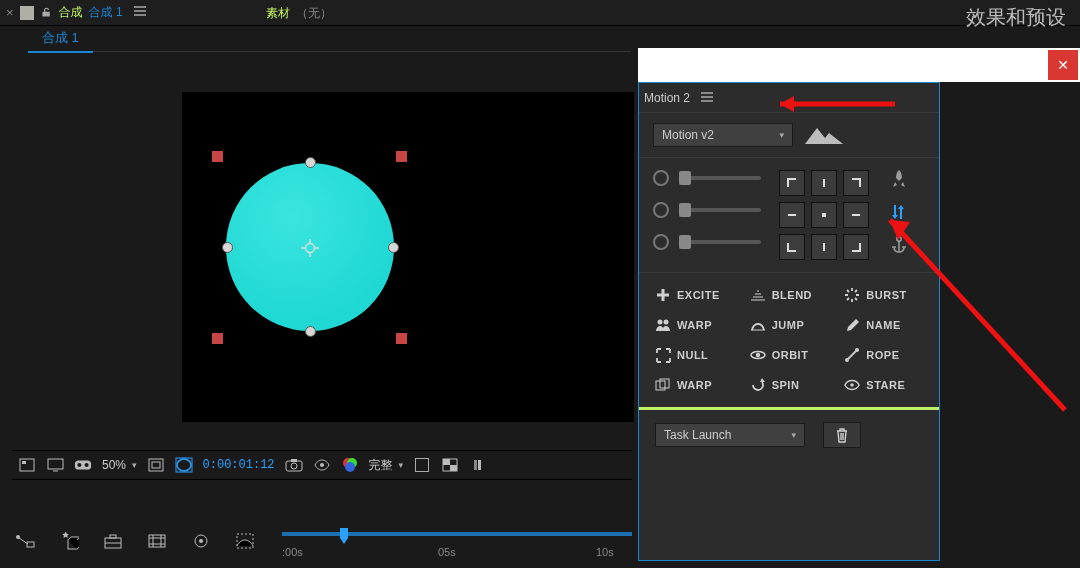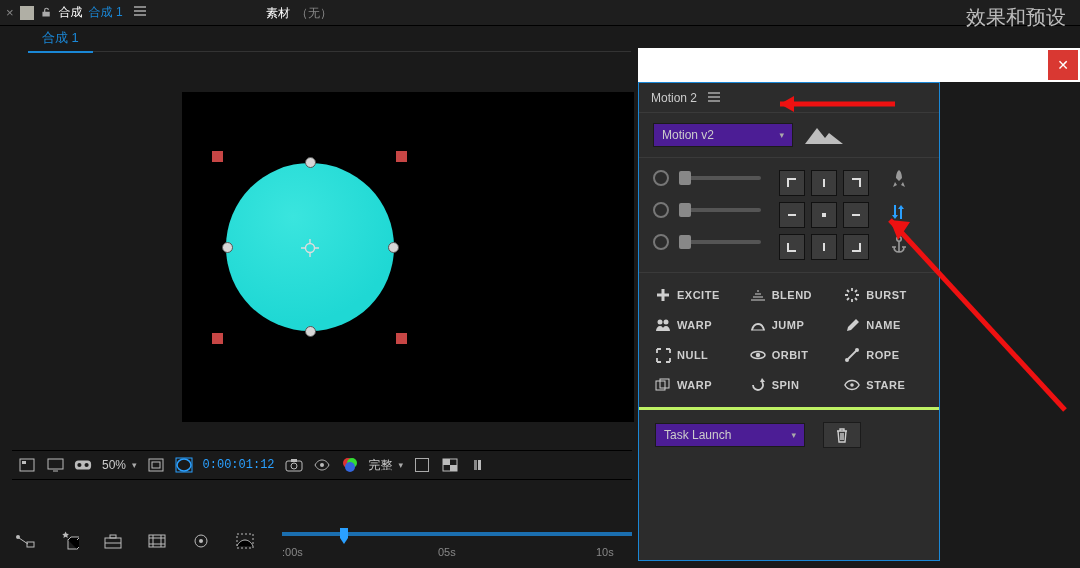--- a/index.html
+++ b/index.html
@@ -2,21 +2,21 @@
 <html><head>
 <meta charset="utf-8">
 <style>
   *{box-sizing:border-box;margin:0;padding:0;font-family:"Segoe UI","Microsoft YaHei",sans-serif;font-size:12px;color:#ccc}
   body{background:#1a1a1a;width:1080px;height:568px;overflow:hidden;position:relative}
   
   .tabbar{height:26px;display:flex;align-items:center;background:#1e1e1e;border-bottom:1px solid #000;padding:0 6px;gap:6px}
   .tabbar .close-x{color:#888;font-size:13px;cursor:pointer}
   .sq-icon{width:14px;height:14px;background:#b0afa5;display:inline-block}
   .lock-icon svg{width:13px;height:13px;display:block}
-  .tab-lab{color:#ffffff}
+  .tab-lab{color:#bef264}
   .tab-lab.active{color:#1a87d6}
   .menu-bars{margin-left:4px}
   .tabbar.second{position:absolute;left:260px;top:0;width:340px;border-bottom:none;background:transparent}
   .subtab{position:absolute;left:28px;top:26px;height:26px;display:flex;align-items:center;border-bottom:1px solid #333;width:603px}
   .subtab .item{padding:4px 14px;color:#1a87d6;border-bottom:2px solid #1a87d6;font-size:13px}
   
   .viewer{position:absolute;left:182px;top:92px;width:452px;height:330px;background:#000}
   .circle{position:absolute;left:226px;top:163px;width:168px;height:168px;border-radius:50%;
           background:radial-gradient(circle at 40% 32%, #3ae5de 0%, #1fd8d4 70%)}
   .handle{position:absolute;width:13px;height:13px;background:#c74645;border:1px solid #000}
@@ -39,24 +39,24 @@
   .bottomrow .bico{width:22px;height:22px;display:flex;align-items:center;justify-content:center;cursor:pointer}
   .mini-tl{position:absolute;left:282px;top:528px;height:28px;width:350px}
   .mini-tl .track{position:absolute;left:0;right:0;top:4px;height:4px;background:#1b6fb0}
   .mini-tl .head{position:absolute;left:56px;top:0;width:12px;height:18px}
   .mini-tl .head svg{display:block}
   .mini-tl .lab{position:absolute;top:18px;color:#888;font-size:11px}
   .panel-top-white{position:absolute;left:638px;top:48px;right:0;height:34px;background:#fff}
   .panel-close{position:absolute;right:2px;top:50px;width:30px;height:30px;background:#d93832;color:#fff;
                display:flex;align-items:center;justify-content:center;font-size:14px;cursor:pointer}
   .panel-blue{position:absolute;left:638px;top:82px;width:302px;height:479px;border:1px solid #1a87d6;background:#2c2c2c;overflow:hidden}
-  .panel-blue .tabhdr{height:30px;display:flex;align-items:center;padding:0 12px;gap:10px;border-bottom:1px solid #3a3a3a}
+  .panel-blue .tabhdr{height:30px;display:flex;align-items:center;padding:0 5px;gap:10px;border-bottom:1px solid #3a3a3a}
   .group{padding:10px 14px;border-bottom:1px solid #3a3a3a}
   .row{display:flex;align-items:center;gap:10px}
-  .dd{height:24px;border:1px solid #1b1b1b;background:#4c1d95;display:flex;align-items:center;justify-content:space-between;
+  .dd{height:24px;border:1px solid #1b1b1b;background:#404040;display:flex;align-items:center;justify-content:space-between;
       padding:0 8px;min-width:140px;cursor:pointer}
   .mount{width:44px;height:22px}
   .sliders{padding:12px 14px;border-bottom:1px solid #3a3a3a;display:flex;gap:18px}
   .slcol{display:flex;flex-direction:column;gap:16px}
   .radio{width:16px;height:16px;border:2px solid #777;border-radius:50%}
   .slider{width:82px;height:4px;background:#555;border-radius:2px;position:relative}
   .slider .knob{position:absolute;left:0;top:-5px;width:12px;height:14px;border-radius:2px;background:#888}
   .grid3{display:grid;grid-template-columns:repeat(3,26px);grid-template-rows:repeat(3,26px);gap:6px}
   .cell{width:26px;height:26px;border:1px solid #111;background:#3c3c3c;display:flex;align-items:center;justify-content:center}
   .sideicons{display:flex;flex-direction:column;gap:12px;margin-left:4px}

